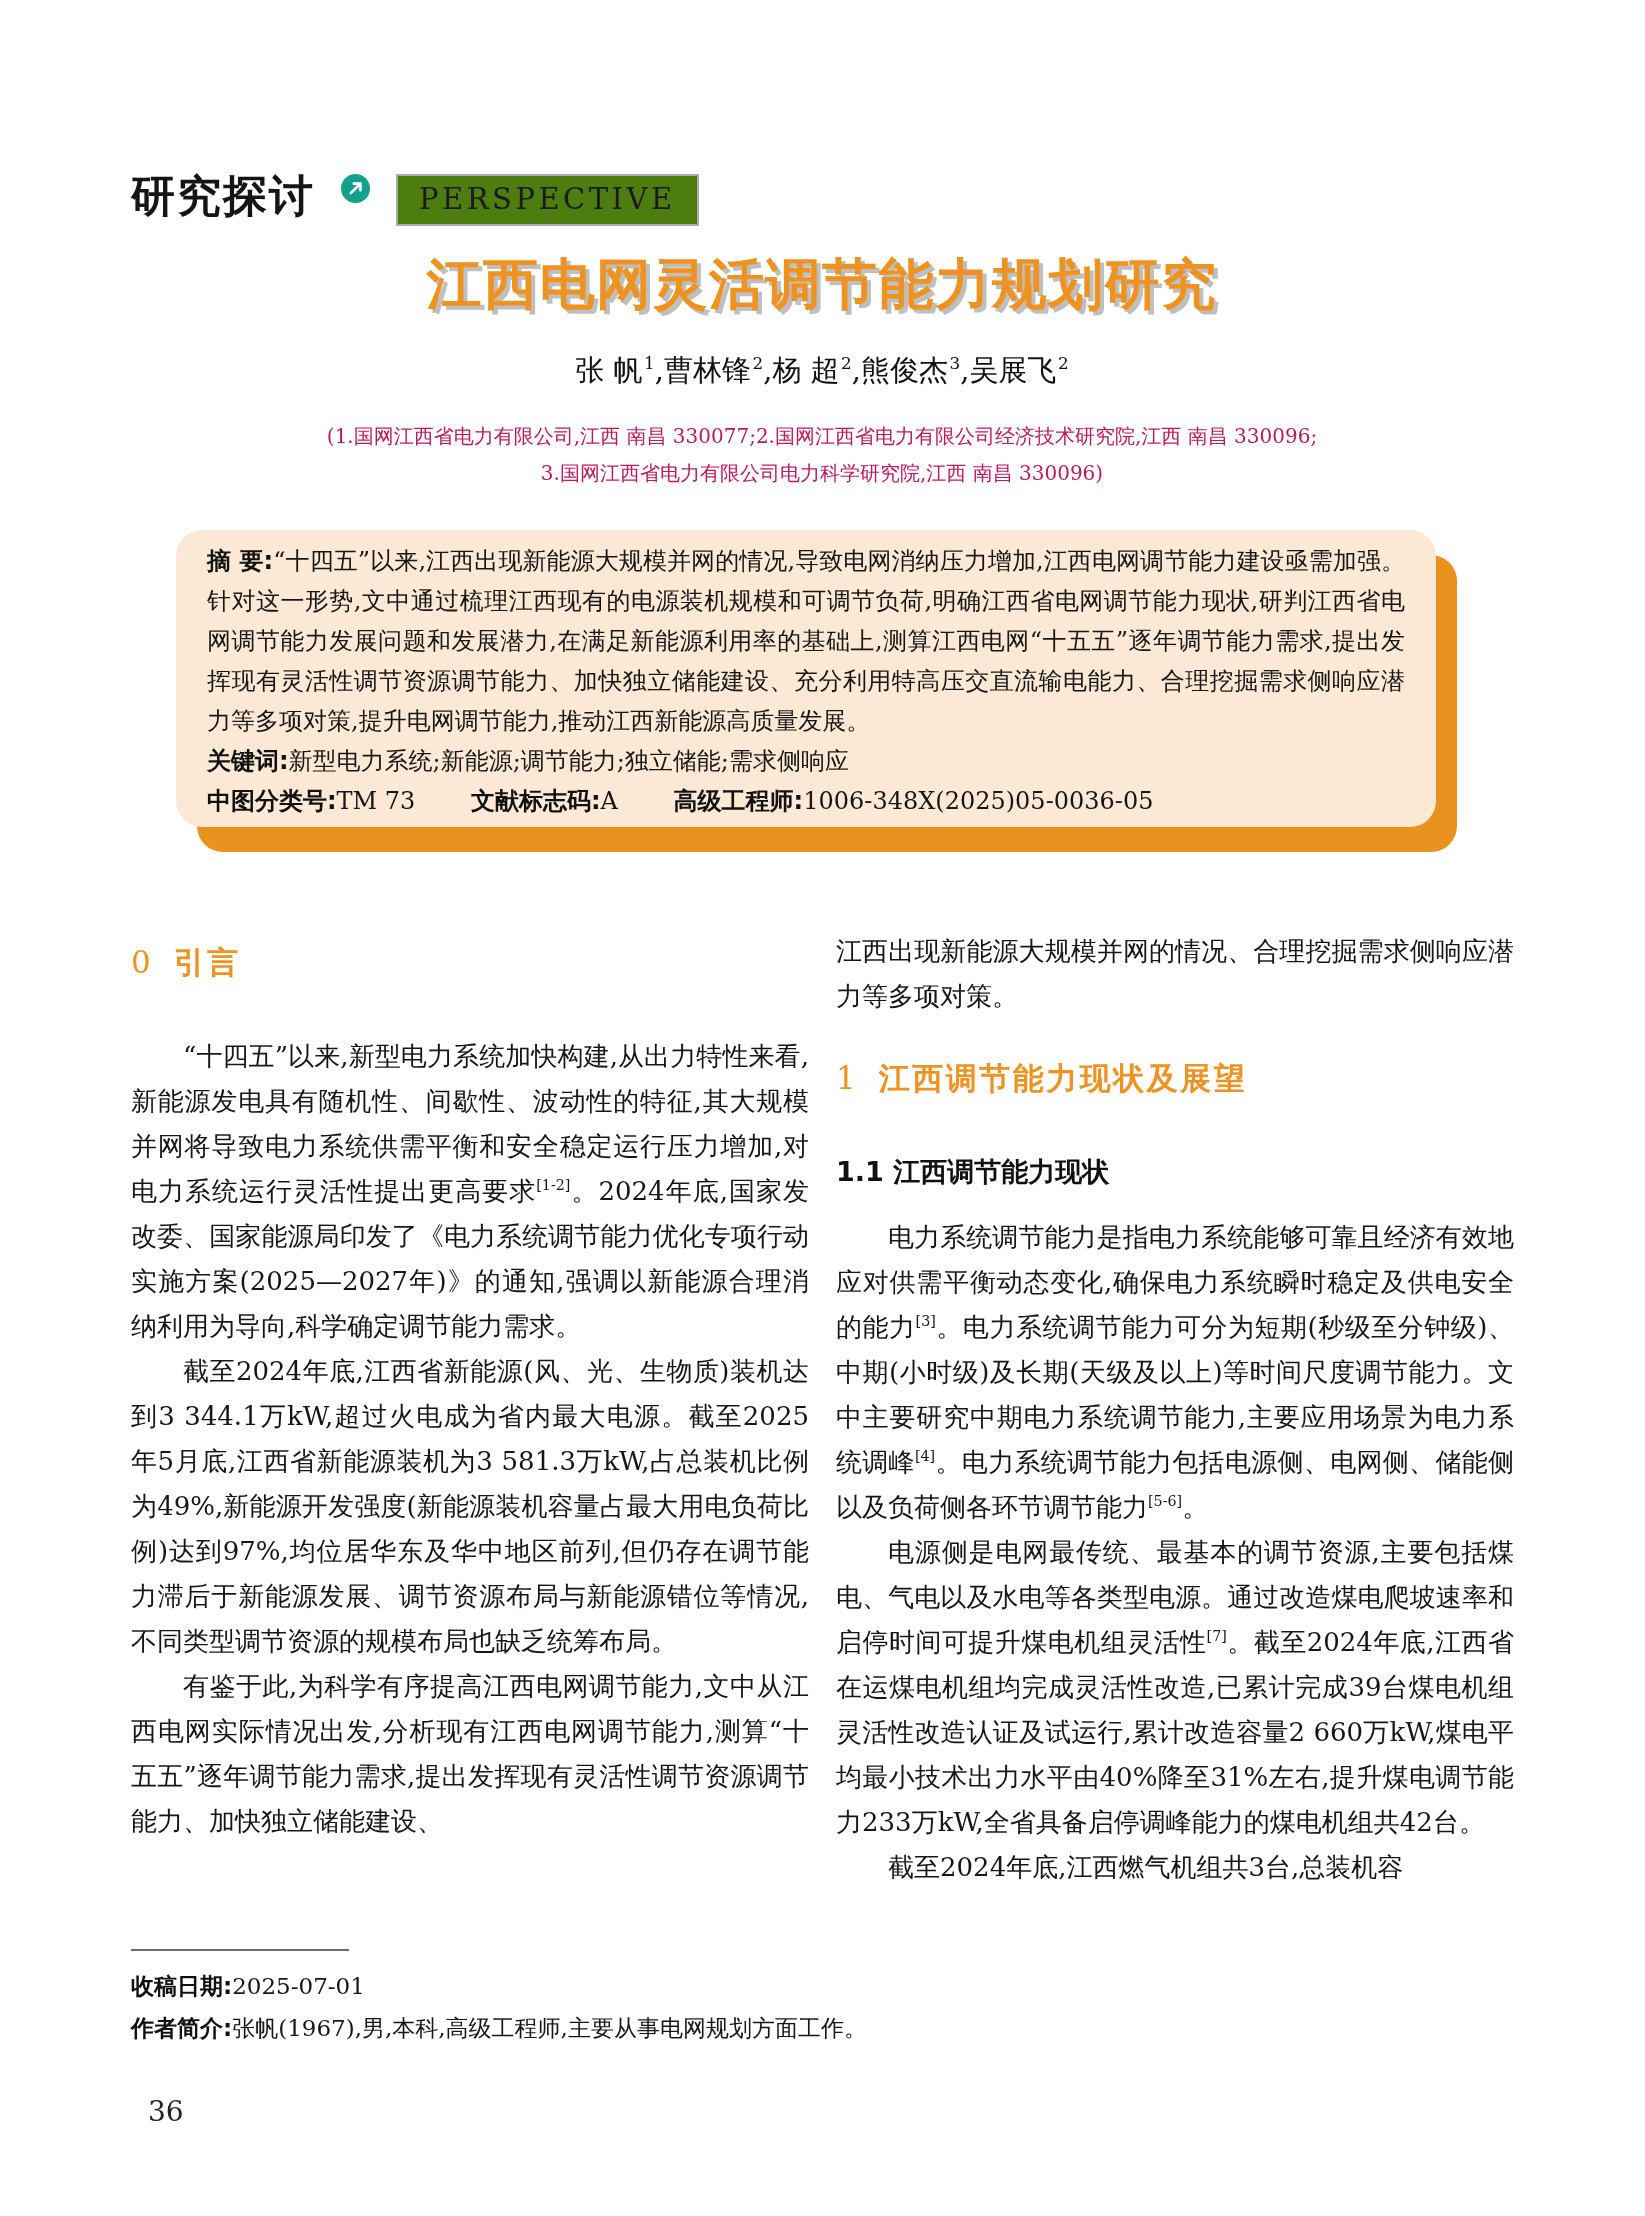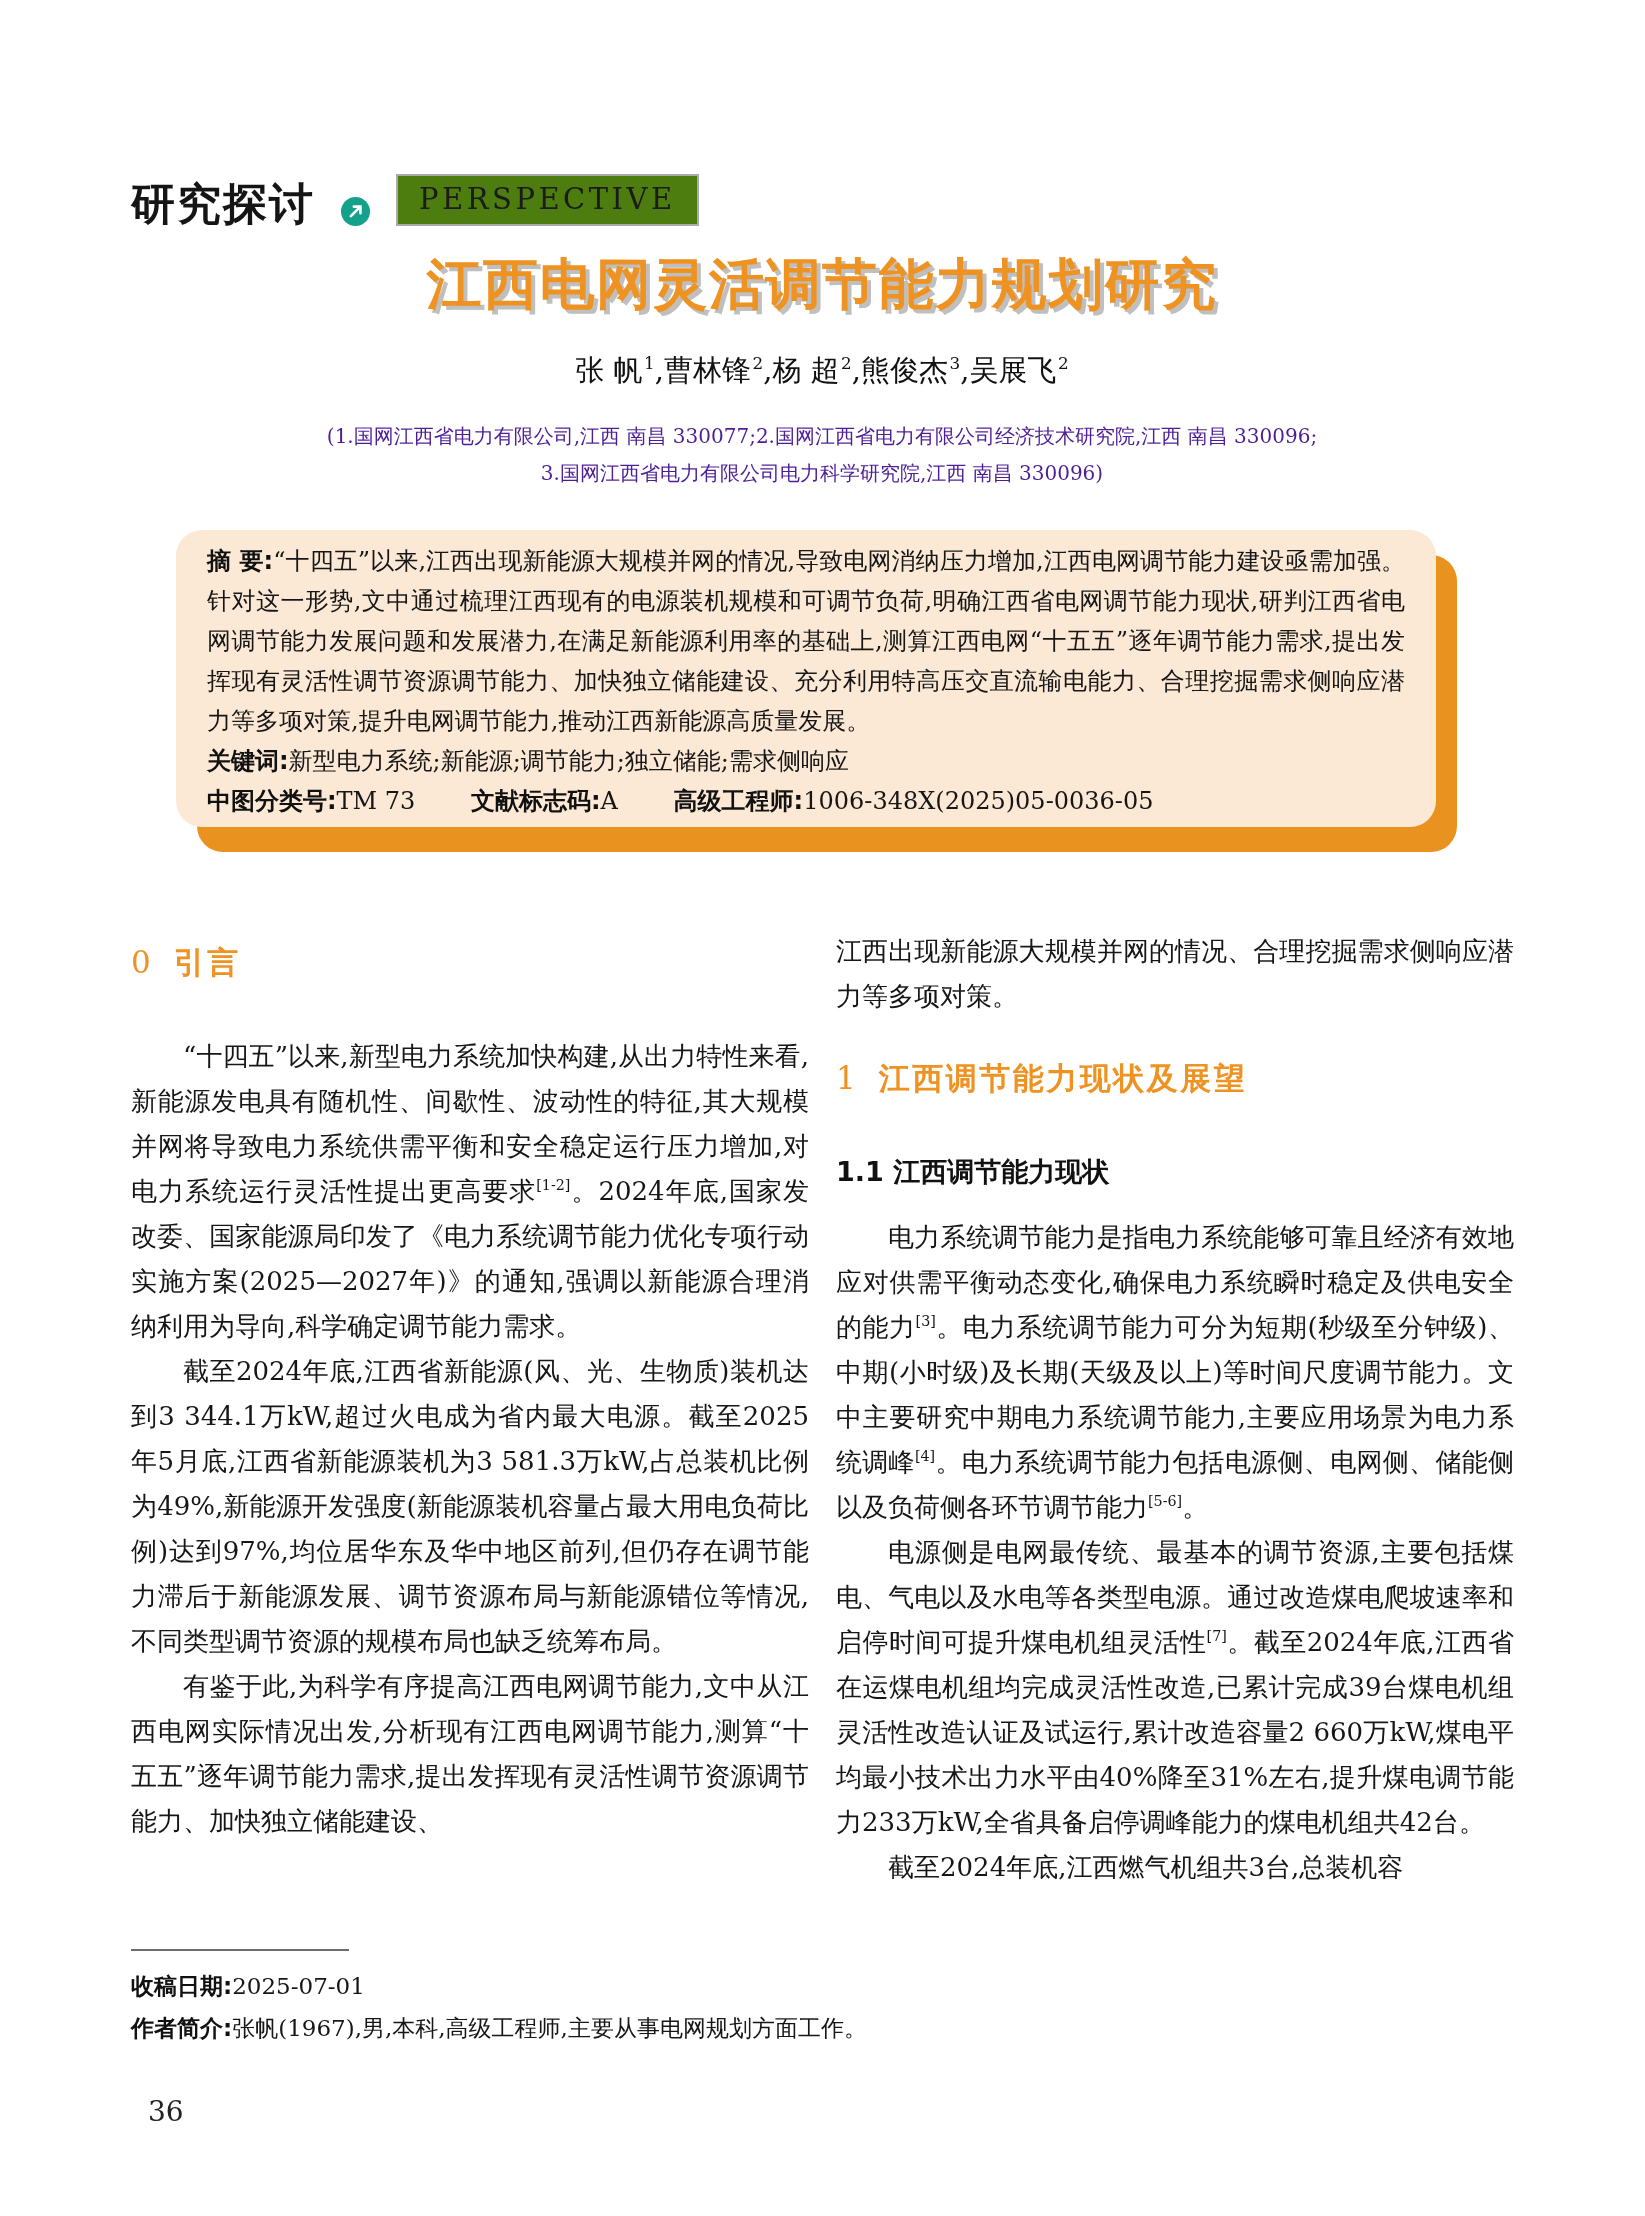--- a/index.html
+++ b/index.html
@@ -5,36 +5,36 @@
   html,body{margin:0;padding:0;background:#ffffff;}
   .page{
     position:relative; width:1645px; height:2216px; background:#fff; overflow:hidden;
     font-family:"DejaVu Serif", serif; color:#1a1a1a;
     --accent:#EE9222; --ab-bg:#FBE8D5; --ab-shadow:#E9921F; --teal:#14A18C;
     --box-border:#A8AAAD; --title-shadow:#BFBFBF;
   }
   .serif{font-family:"DejaVu Serif", serif;}
 
   
-  .masthead{position:absolute; top:174px; left:131px; display:flex; align-items:flex-end;}
+  .masthead{position:absolute; top:174px; left:131px; display:flex; align-items:flex-start;}
   .section-cn{font-family:"DejaVu Sans",sans-serif; font-weight:bold; font-size:44px; letter-spacing:2px; color:#151515; line-height:1;}
   .arrow-badge{width:29px;height:29px;margin-left:26px;flex:0 0 auto;}
   .arrow-badge svg{display:block;width:100%;height:100%;}
   .section-en{margin-left:26px; border:2.5px solid var(--box-border); background:#4d7c0f; padding:5px 21px;}
   .section-en span{font-family:"DejaVu Serif",serif; font-size:29px; letter-spacing:3.5px; color:#1b1b1b; line-height:1.3;}
 
   
   .title{
     position:absolute; top:251px; left:131px; width:1382px; margin:0; text-align:center;
     font-family:"DejaVu Sans",sans-serif; font-weight:bold; font-size:55px; letter-spacing:1.5px;
     color:var(--accent); text-shadow:4px 4px 0 var(--title-shadow); line-height:1.2;
   }
   .authors{position:absolute; top:351px; left:131px; width:1382px; text-align:center; font-size:29px; color:#111;}
   .authors sup{font-size:0.58em; vertical-align:super; margin-left:1.5px;}
-  .affiliations{position:absolute; top:418px; left:131px; width:1382px; text-align:center; font-size:20px; line-height:37px; color:#4c1d95;}
+  .affiliations{position:absolute; top:418px; left:131px; width:1382px; text-align:center; font-size:20px; line-height:37px; color:#be185d;}
 
   
   .abstract{
     position:absolute; top:530px; left:176px; width:1260px; height:297px; box-sizing:border-box;
     background:var(--ab-bg); border-radius:26px; box-shadow:21px 25px 0 var(--ab-shadow);
     padding:11px 31px 0 31px;
   }
   .abstract p{margin:0; font-size:24px; line-height:40px; text-align:justify; color:#161616;}
   .lab{font-family:"DejaVu Sans",sans-serif; font-weight:bold; color:#111;}
   .clc-group{margin-right:48px; white-space:nowrap;}

